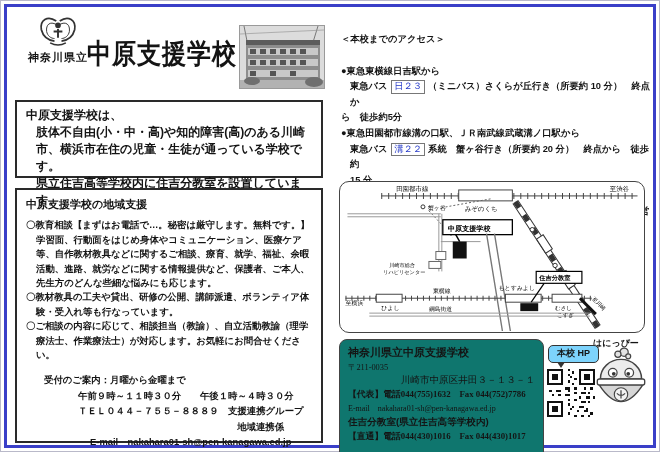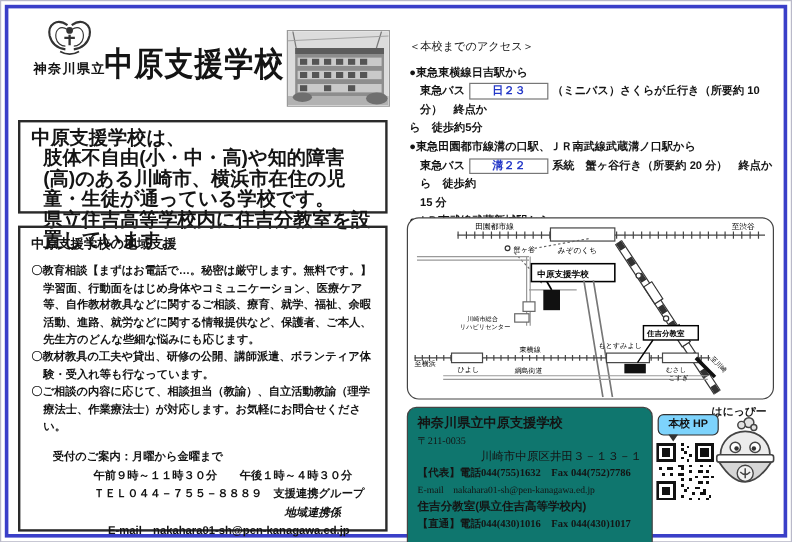--- a/index.html
+++ b/index.html
@@ -10,42 +10,42 @@
   .abs{position:absolute;}
   .pre{white-space:pre-wrap;}
 
   
   .pref{left:18px;top:49px;width:78px;font-size:11px;font-weight:700;letter-spacing:1px;text-align:center;}
   .title{left:86px;top:34px;font-size:24px;font-weight:800;letter-spacing:1px;transform:scaleY(1.15);transform-origin:top left;}
   .photo{left:238px;top:24px;width:84px;height:62px;border:1px solid #9a9a9a;overflow:hidden;}
 
   
   .introbox{left:14px;top:99px;width:308px;height:78px;border:2px solid #2a2a2a;padding:5px 9px;box-sizing:border-box;
-            font-size:16px;font-weight:700;line-height:17px;}
+            font-size:12px;font-weight:700;line-height:17px;}
   .introbox .ind{padding-left:10px;}
 
   
   .supportbox{left:14px;top:187px;width:308px;height:255px;border:2px solid #2a2a2a;padding:7px 9px;box-sizing:border-box;
               font-size:9.4px;font-weight:600;line-height:14.4px;}
   .supportbox .btitle{font-size:11px;font-weight:700;margin-bottom:7px;}
   .hang{padding-left:10px;text-indent:-10px;}
   .bodyind{padding-left:10px;}
   .recv{margin-top:10px;line-height:15.5px;}
   .r-ind1{margin-left:18px;}
   .r-ind2{margin-left:52px;}
-  .r-right{text-align:right;margin-right:28px;font-style:italic;}
+  .r-right{text-align:right;margin-right:28px;}
   .r-mail{margin-left:64px;}
 
   
   .access{left:340px;top:31px;width:310px;font-size:9.3px;font-weight:600;line-height:15.6px;}
-  .access .atitle{font-weight:400;margin-bottom:5px;}
+  .access .atitle{font-weight:700;margin-bottom:16px;}
   .aind{margin-left:9px;}
   .aind2{margin-left:9px;}
   .buscode{display:inline-block;border:1px solid #777;color:#2438c8;background:#fff;
-           padding:0 18px;margin:0 3px 0 1px;line-height:11.5px;font-size:9.3px;font-weight:700;}
+           padding:0 2px;margin:0 3px 0 1px;line-height:11.5px;font-size:9.3px;font-weight:400;}
 
   
   .mapbox{left:338px;top:180px;width:306px;height:152px;border:1.5px solid #444;border-radius:10px;background:#fff;box-sizing:border-box;overflow:hidden;}
 
   
   .contactbox{left:338px;top:338px;width:205px;height:133px;border:1.5px solid #444;border-radius:8px;background:#0f766e;
               box-sizing:border-box;padding:5px 8px;}
   .c-name{font-size:11px;font-weight:800;margin-bottom:2px;}
   .c-zip{font-size:8.4px;font-family:"Liberation Serif","DejaVu Serif",serif;margin-bottom:1px;}
   .c-addr{font-size:9.6px;font-family:"Liberation Serif","DejaVu Serif",serif;margin-bottom:2px;text-align:right;}

